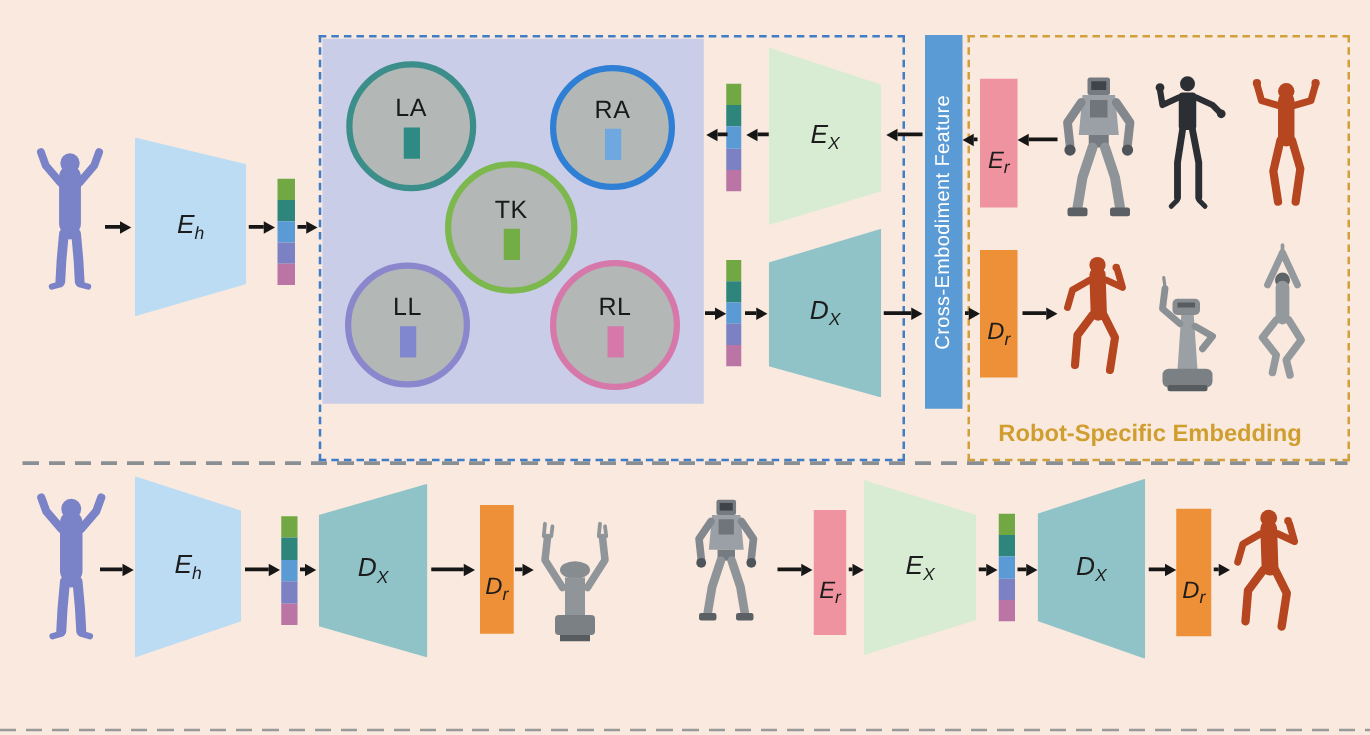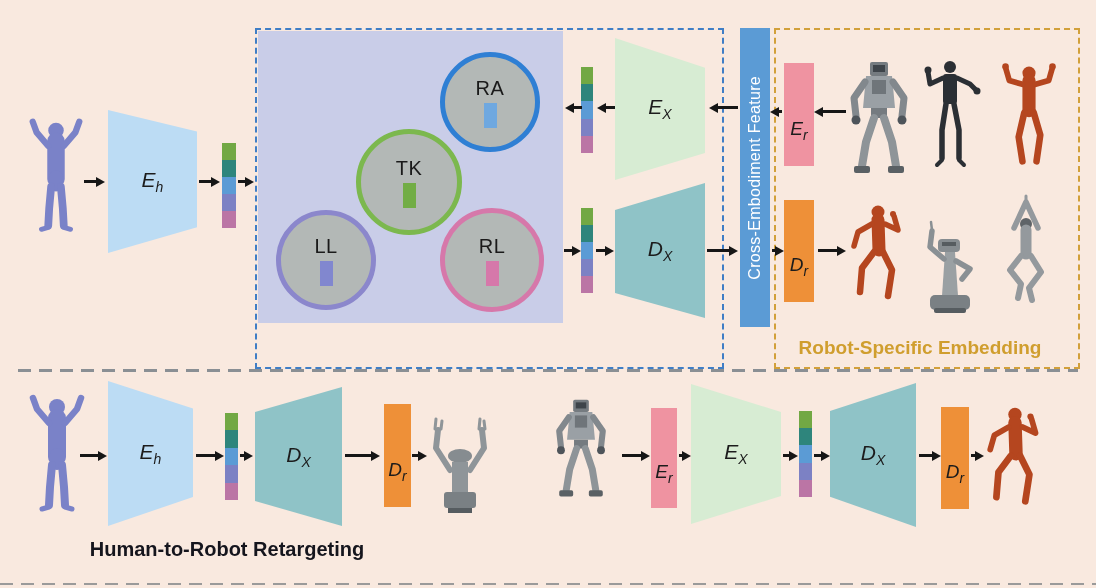--- a/index.html
+++ b/index.html
@@ -78,20 +78,24 @@
       <div class="seg" style="background: rgb(114, 168, 68);"></div>
       <div class="seg" style="background: rgb(46, 133, 124);"></div>
       <div class="seg" style="background: rgb(91, 155, 213);"></div>
       <div class="seg" style="background: rgb(124, 129, 196);"></div>
       <div class="seg" style="background: rgb(187, 117, 165);"></div>
     </div>
 
   <div class="dashbox ce-box" style="left:255px;top:28px;width:465px;height:337px"></div>
   <div class="lavender" style="left: 258px; top: 31px; width: 305px; height: 292px; background: rgb(201, 205, 232);"></div>
 
+  <div class="cluster" style="left: 277px; top: 49px; width: 104px; height: 104px; border-color: rgb(59, 142, 137);">
+    <span class="clabel">LA</span>
+    <span class="mini-bar" style="background: rgb(46, 139, 131);"></span>
+  </div>
   <div class="cluster" style="left: 440px; top: 52px; width: 100px; height: 100px; border-color: rgb(47, 127, 212);">
     <span class="clabel">RA</span>
     <span class="mini-bar" style="background: rgb(111, 168, 224);"></span>
   </div>
   <div class="cluster" style="left: 356px; top: 129px; width: 106px; height: 106px; border-color: rgb(124, 184, 78);">
     <span class="clabel">TK</span>
     <span class="mini-bar" style="background: rgb(114, 173, 69);"></span>
   </div>
   <div class="cluster" style="left: 276px; top: 210px; width: 100px; height: 100px; border-color: rgb(139, 135, 204);">
     <span class="clabel">LL</span>
@@ -337,21 +341,20 @@
   <div class="arrow right" style="left:240px;top:454px;width:4px">
       <span class="head"></span>
     </div>
   <div class="arrow right" style="left:345px;top:454px;width:26px">
       <span class="head"></span>
     </div>
   <div class="arrow right" style="left:412px;top:454px;width:6px">
       <span class="head"></span>
     </div>
 
-  <div class="title t-sec" style="left:77px;width:300px;top:538px">Human-to-Robot Retargeting</div>
 
   <div class="fig" style="left:546px;top:398px;width:70px;height:108px">
     <svg viewBox="0 0 66 124">
       <rect x="24" y="2" width="18" height="14" rx="2" fill="#757b80"></rect>
       <rect x="27" y="5" width="12" height="7" fill="#3e444a"></rect>
       <path d="M20 16 L46 16 L49 48 L17 48 Z" fill="#9aa0a5"></path>
       <rect x="26" y="20" width="14" height="14" fill="#6f757a"></rect>
       <g stroke="#82888d" stroke-width="7" fill="none" stroke-linecap="round" stroke-linejoin="round">
         <path d="M19 22 L8 38 L10 56"></path>
           <path d="M47 22 L58 38 L56 56"></path>

